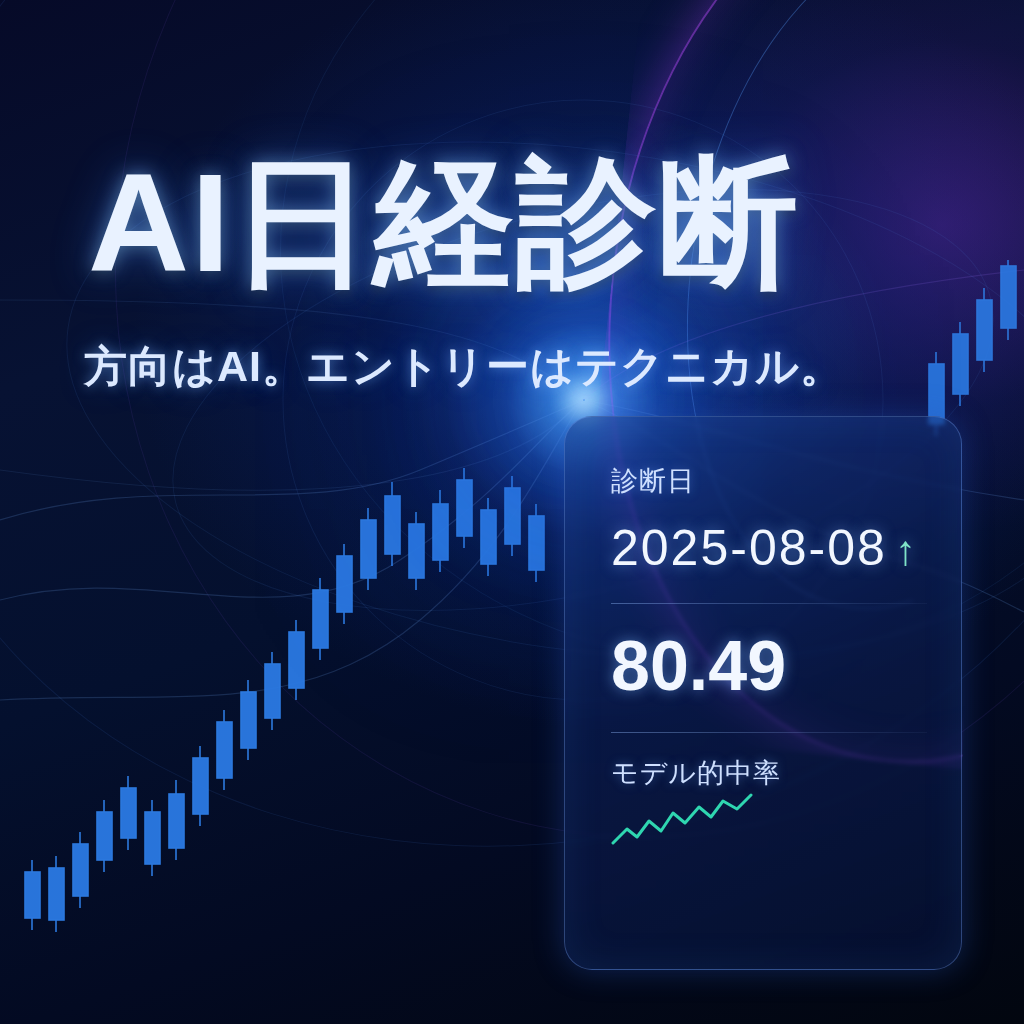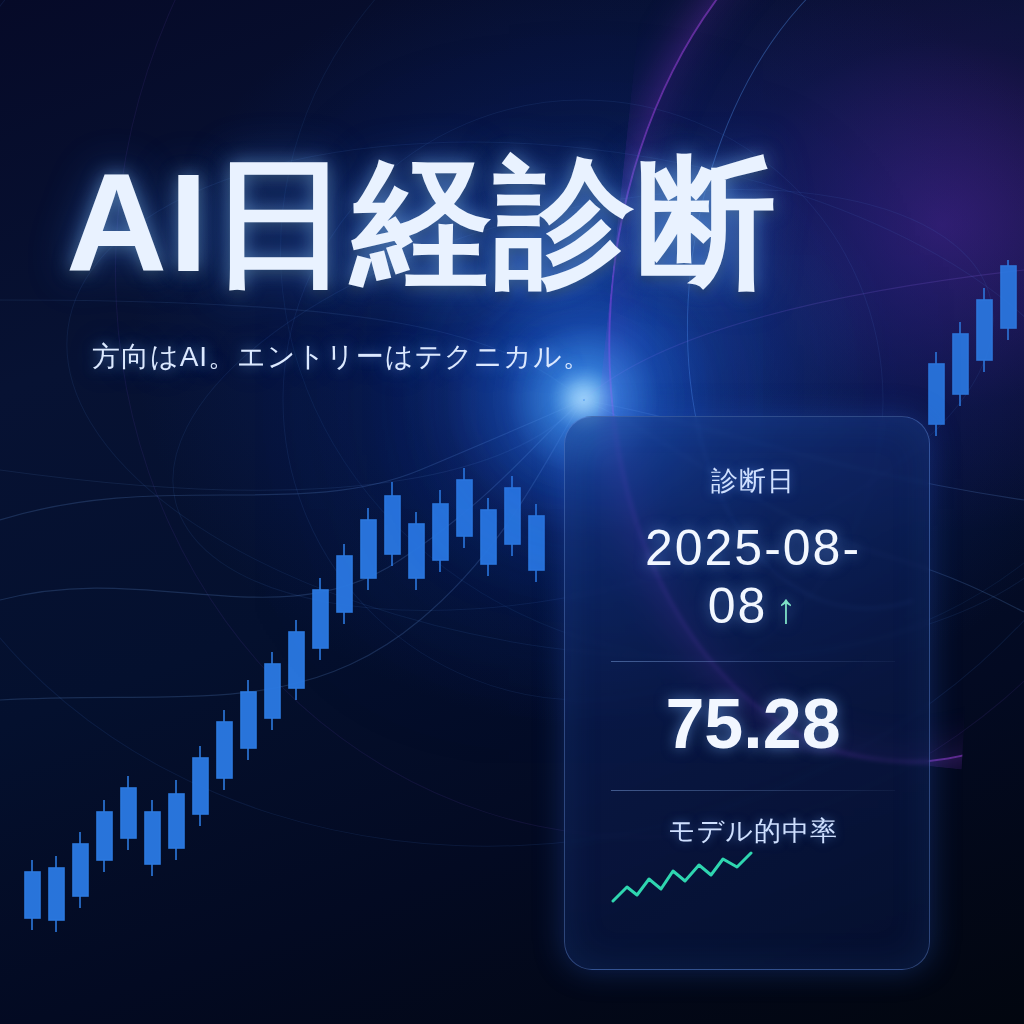--- a/index.html
+++ b/index.html
@@ -40,39 +40,39 @@
       0 0 22px 12px rgba(200,235,255,0.95),
       0 0 60px 34px rgba(90,180,255,0.55),
       0 0 140px 80px rgba(40,110,240,0.30),
       0 0 280px 150px rgba(20,60,180,0.16);
     border-radius:50%;
   }
   
   .chart{position:absolute;left:0;top:260px;width:1024px;height:700px;}
   
   .headline{
-    position:absolute;left:66px;top:152px;width:880px;
+    position:absolute;left:88px;top:152px;width:880px;
     font-size:140px;line-height:1.02;font-weight:700;letter-spacing:2px;
     color:#e9f2ff;
     text-shadow:0 0 18px rgba(130,190,255,0.55),0 0 46px rgba(60,130,255,0.45),0 4px 10px rgba(0,0,0,0.55);
   }
   .subline{
-    position:absolute;left:92px;top:338px;width:880px;
-    font-size:28px;letter-spacing:1px;color:#dce9ff;font-weight:400;
+    position:absolute;left:84px;top:338px;width:880px;
+    font-size:43px;letter-spacing:1px;color:#dce9ff;font-weight:700;
     text-shadow:0 0 12px rgba(120,180,255,0.55),0 0 30px rgba(50,120,255,0.35);
   }
   
   .card{
-    position:absolute;left:564px;top:416px;width:366px;height:554px;
+    position:absolute;left:564px;top:416px;width:398px;height:554px;
     border-radius:28px;
     background:linear-gradient(155deg,rgba(25,60,140,0.55) 0%,rgba(14,34,92,0.55) 45%,rgba(8,20,60,0.62) 100%);
     border:1px solid rgba(120,170,255,0.35);
     box-shadow:0 0 30px rgba(40,90,200,0.35), inset 0 0 40px rgba(60,120,220,0.12);
     backdrop-filter:blur(2px);
-    padding:44px 34px 0 46px;box-sizing:border-box;text-align:center;
+    padding:44px 34px 0 46px;box-sizing:border-box;
   }
   .c-label{font-size:27px;color:#cfe0ff;letter-spacing:1px;text-shadow:0 0 10px rgba(100,160,255,.5);}
   .c-value{font-size:50px;color:#f2f7ff;font-weight:400;letter-spacing:2px;margin-top:20px;
            text-shadow:0 0 14px rgba(120,180,255,.55);}
   .c-value.big{font-size:70px;font-weight:600;letter-spacing:0px;}
   .arrow-up{color:#7fe3c8;font-size:42px;margin-left:8px;}
   .c-note{font-size:24px;color:#c6d8f7;margin-top:4px;letter-spacing:1px;}
   .divider{height:1px;background:linear-gradient(90deg,rgba(150,190,255,0.40),rgba(150,190,255,0.05));margin:26px 0 22px 0;}
   .pct{font-size:34px;font-weight:400;}
   .row-acc{display:flex;align-items:flex-end;justify-content:space-between;}
@@ -179,21 +179,21 @@
     <div class="sec">
       <div class="c-label">診断日</div>
       <div class="c-value">
         <span>2025-08-08</span><span class="arrow-up">↑</span>
       </div>
     </div>
 
     <div class="divider"></div>
 
     <div class="sec">
-      <div class="c-value big">75.28</div>
+      <div class="c-value big">80.49</div>
     </div>
 
     <div class="divider"></div>
 
     <div class="sec">
       <div class="c-label">モデル的中率</div>
       <div class="row-acc">
         <svg class="spark" viewBox="0 0 150 60">
           <polyline points="2,52 16,38 26,46 38,30 50,40 62,22 74,32 88,16 100,26 112,10 126,18 140,4" fill="none" stroke="#2fd6b0" stroke-width="3" stroke-linejoin="round" stroke-linecap="round"></polyline>
         </svg>

